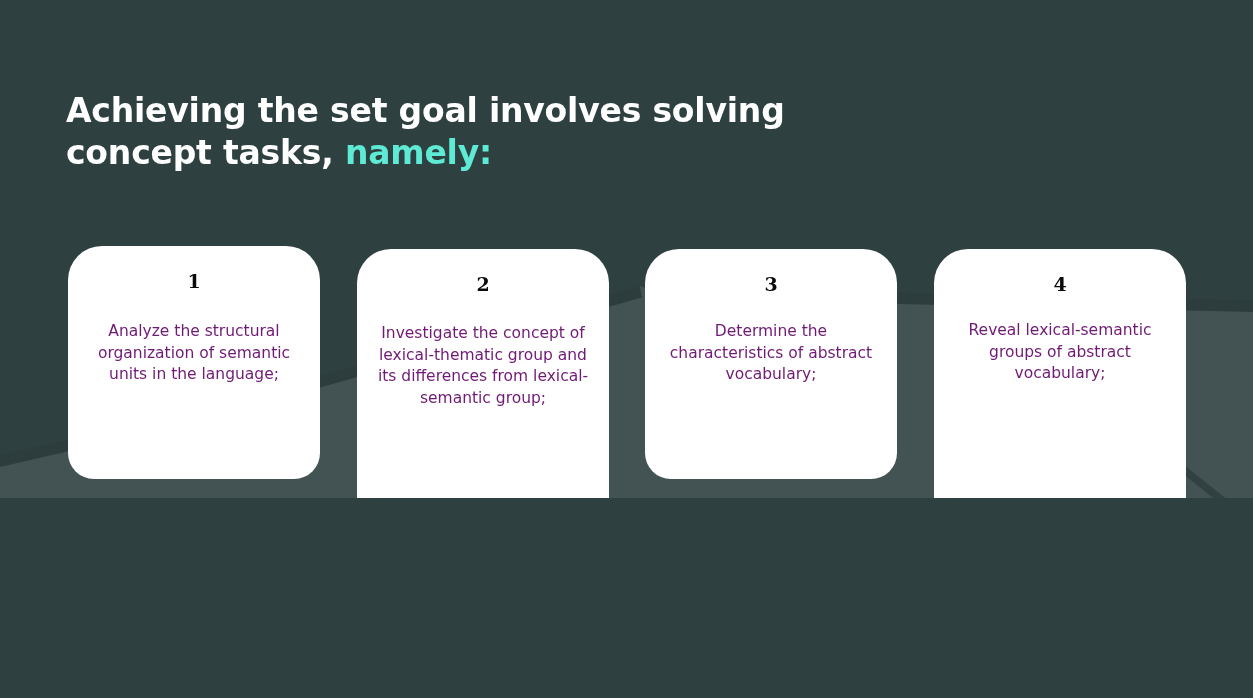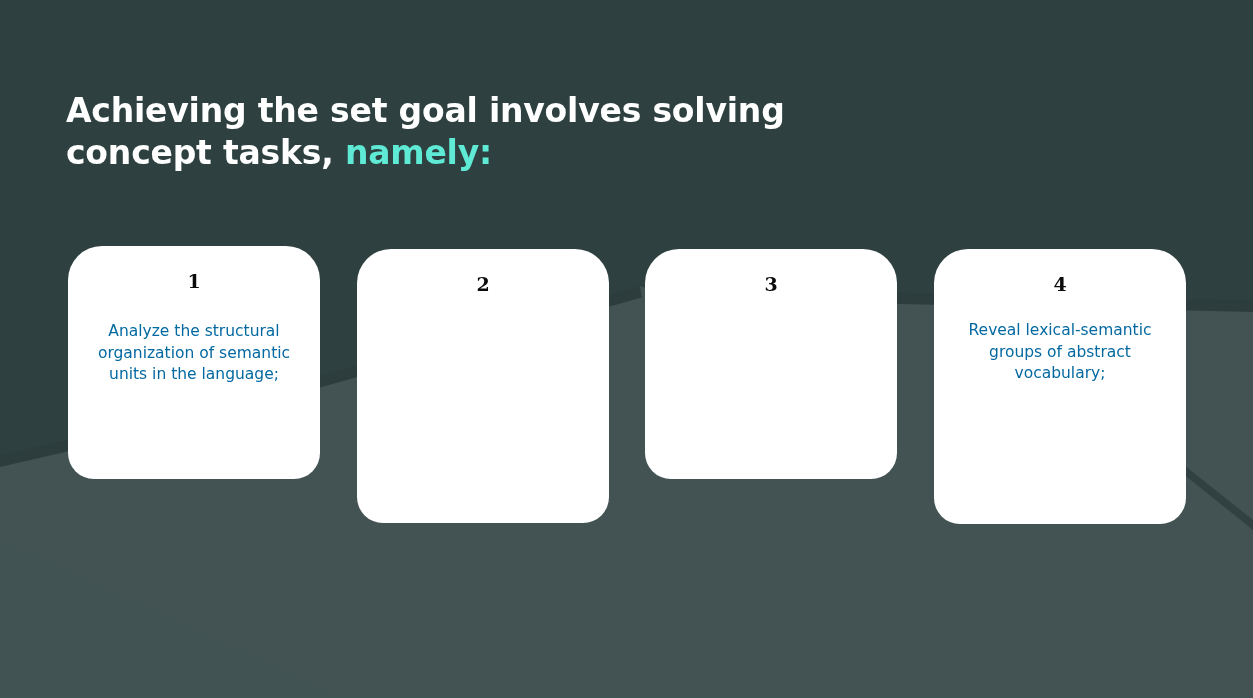--- a/index.html
+++ b/index.html
@@ -10,21 +10,21 @@
     width: 1253px;
     height: 698px;
     overflow: hidden;
     font-family: "Liberation Sans", sans-serif;
     background: #2e4040;
   }
 
   #slide {
     position: relative;
     width: 1253px;
-    height: 698px;
+    height: 498px;
     overflow: hidden;
     background: #2e4040;
   }
 
   
   #bg-facets {
     position: absolute;
     inset: 0;
     width: 1253px;
     height: 698px;
@@ -79,21 +79,21 @@
     line-height: 22px;
     color: #0b0b0b;
     margin: 0 0 30px 0;
   }
 
   .card-text {
     font-family: "DejaVu Sans", sans-serif;
     font-weight: 400;
     font-size: 15.5px;
     line-height: 21.5px;
-    color: #0369a1;
+    color: #701a75;
     margin: 0;
     padding: 0 6px;
   }
 
   
   #card-1 { left: 68px;  top: 0px;  width: 252px; height: 233px; }
   #card-2 { left: 357px; top: 3px;  width: 252px; height: 274px; }
   #card-3 { left: 645px; top: 3px;  width: 252px; height: 230px; }
   #card-4 { left: 934px; top: 3px;  width: 252px; height: 275px; }
 
@@ -123,24 +123,26 @@
 
   <div id="cards">
 
     <div class="card" id="card-1">
       <div class="card-number">1</div>
       <div class="card-text">Analyze the structural organization of semantic units in the language;</div>
     </div>
 
     <div class="card" id="card-2">
       <div class="card-number">2</div>
+      <div class="card-text">Investigate the concept of lexical-thematic group and its differences from lexical-semantic group;</div>
     </div>
 
     <div class="card" id="card-3">
       <div class="card-number">3</div>
+      <div class="card-text">Determine the characteristics of abstract vocabulary;</div>
     </div>
 
     <div class="card" id="card-4">
       <div class="card-number">4</div>
       <div class="card-text">Reveal lexical-semantic groups of abstract vocabulary;</div>
     </div>
 
   </div>
 
 </div>

